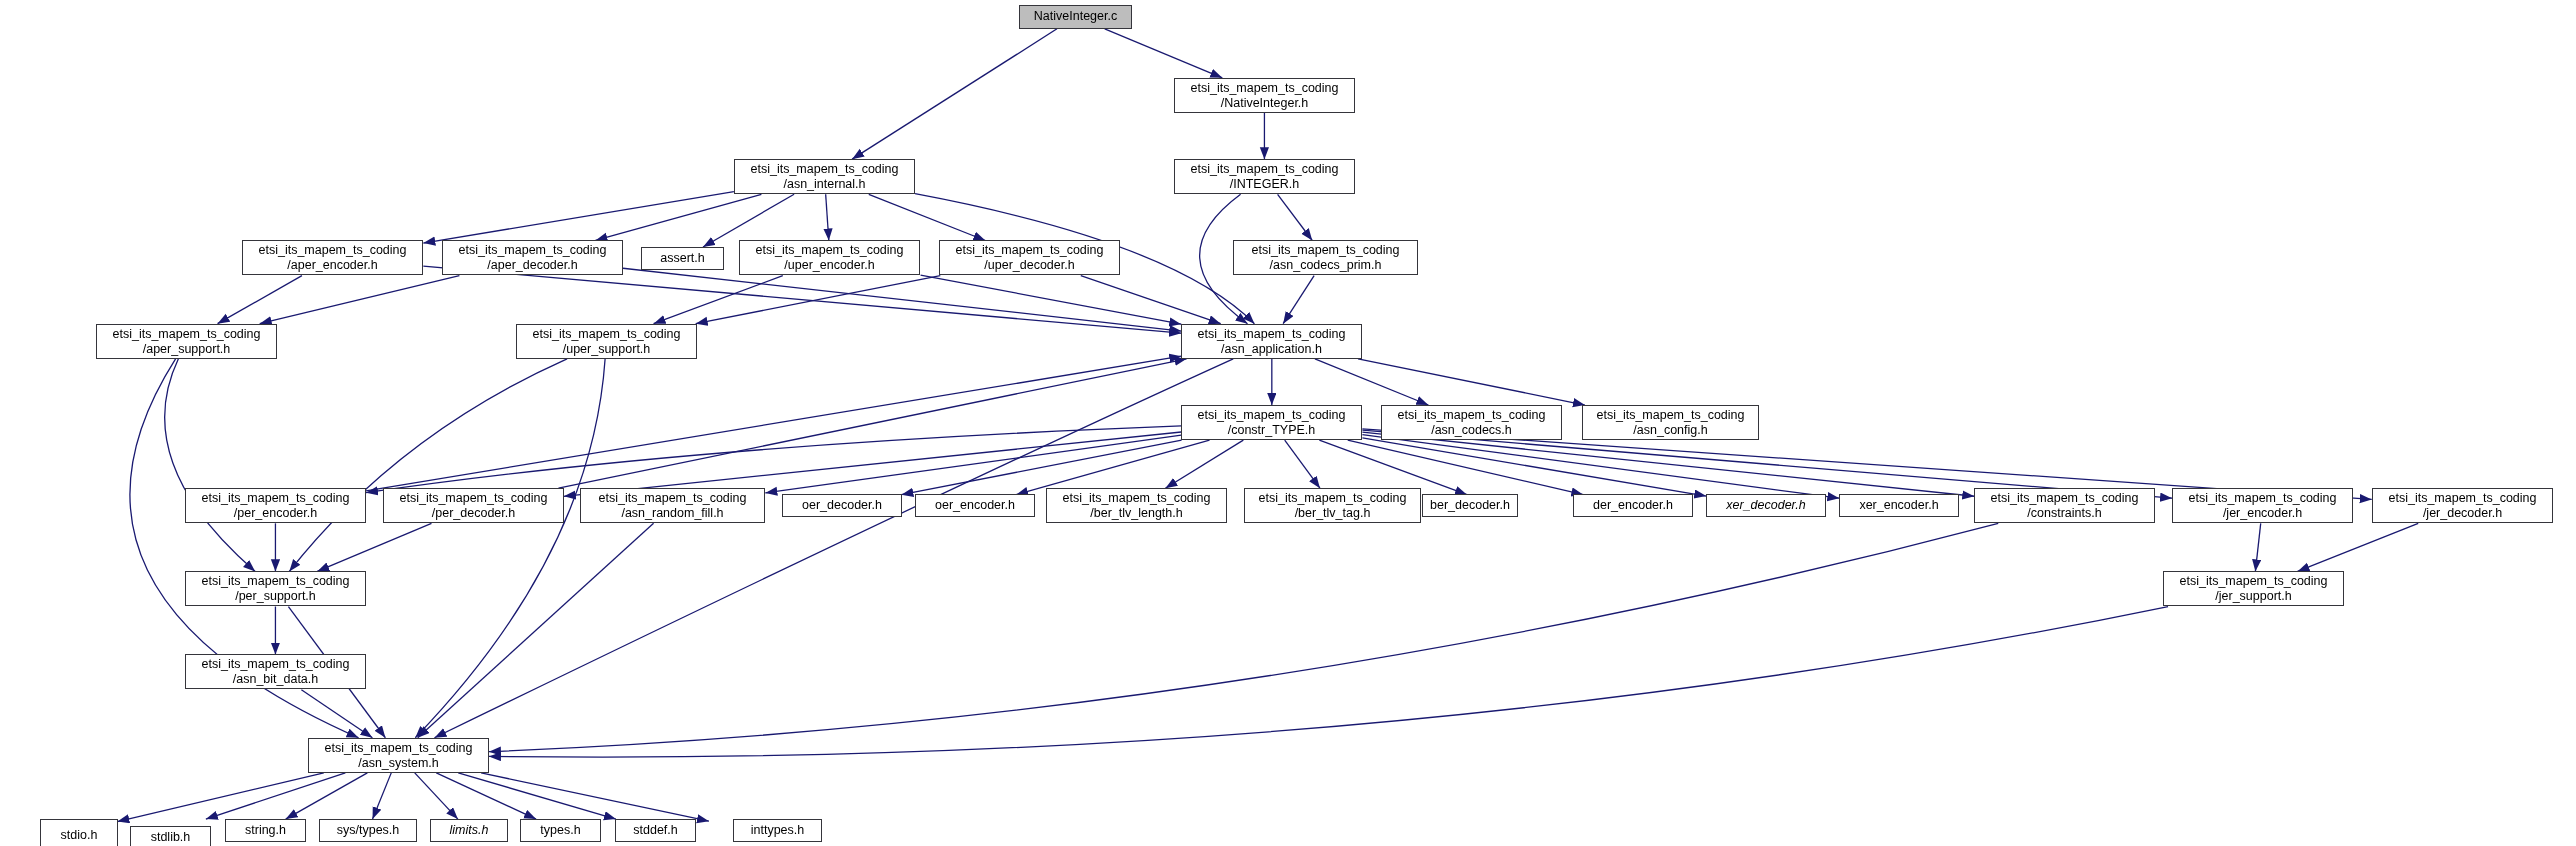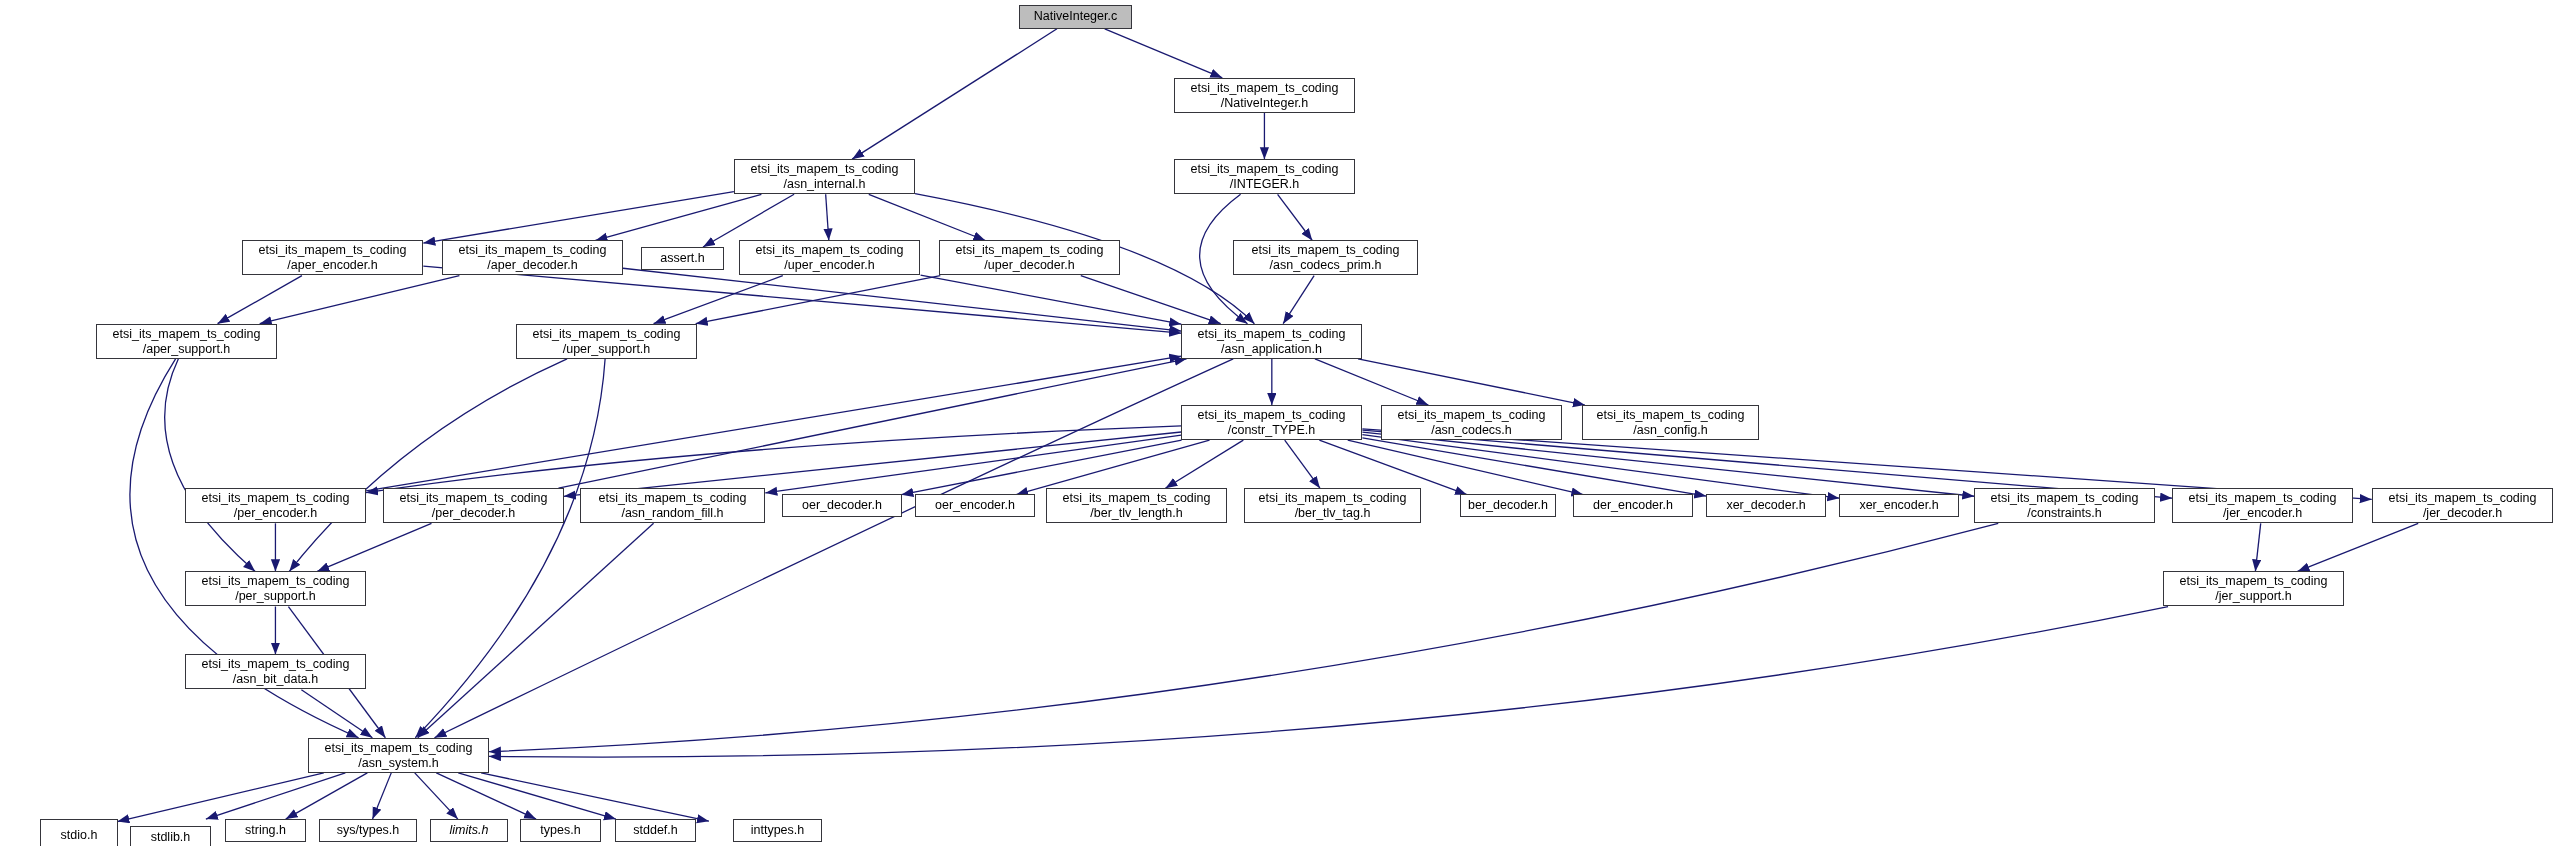--- a/index.html
+++ b/index.html
@@ -212,27 +212,27 @@
       <div class="nl">oer_encoder.h</div>
     </div>
     <div class="node" style="left: 1046px; top: 488px; width: 181px; height: 35px;">
       <div class="nl">etsi_its_mapem_ts_coding</div>
       <div class="nl">/ber_tlv_length.h</div>
     </div>
     <div class="node" style="left: 1244px; top: 488px; width: 177px; height: 35px;">
       <div class="nl">etsi_its_mapem_ts_coding</div>
       <div class="nl">/ber_tlv_tag.h</div>
     </div>
-    <div class="node" style="left: 1460px; top: 494px; width: 96px; height: 23px;">
+    <div class="node" style="left: 1422px; top: 494px; width: 96px; height: 23px;">
       <div class="nl">ber_decoder.h</div>
     </div>
     <div class="node" style="left: 1573px; top: 494px; width: 120px; height: 23px;">
       <div class="nl">der_encoder.h</div>
     </div>
-    <div class="node" style="left: 1706px; top: 494px; width: 120px; height: 23px;">
+    <div class="node" style="left: 1706px; top: 494px; width: 120px; height: 23px; font-style: italic;">
       <div class="nl">xer_decoder.h</div>
     </div>
     <div class="node" style="left: 1839px; top: 494px; width: 120px; height: 23px;">
       <div class="nl">xer_encoder.h</div>
     </div>
     <div class="node" style="left: 1974px; top: 488px; width: 181px; height: 35px;">
       <div class="nl">etsi_its_mapem_ts_coding</div>
       <div class="nl">/constraints.h</div>
     </div>
     <div class="node" style="left: 2172px; top: 488px; width: 181px; height: 35px;">

